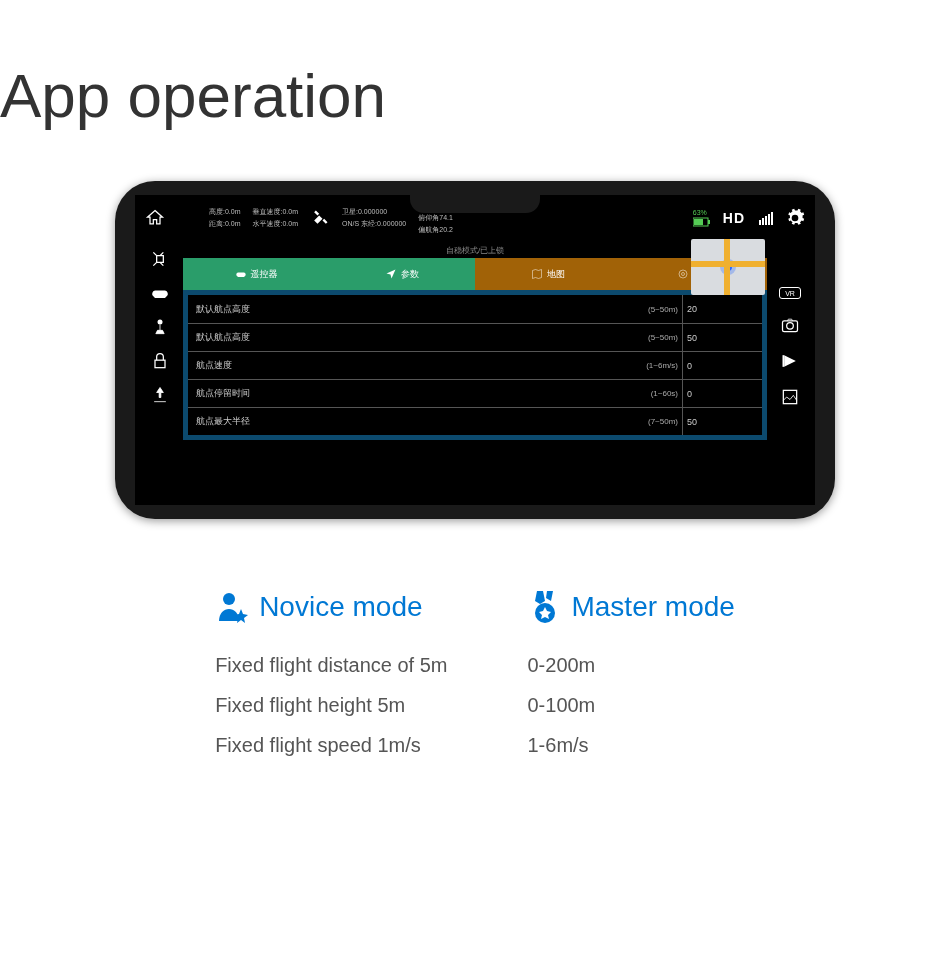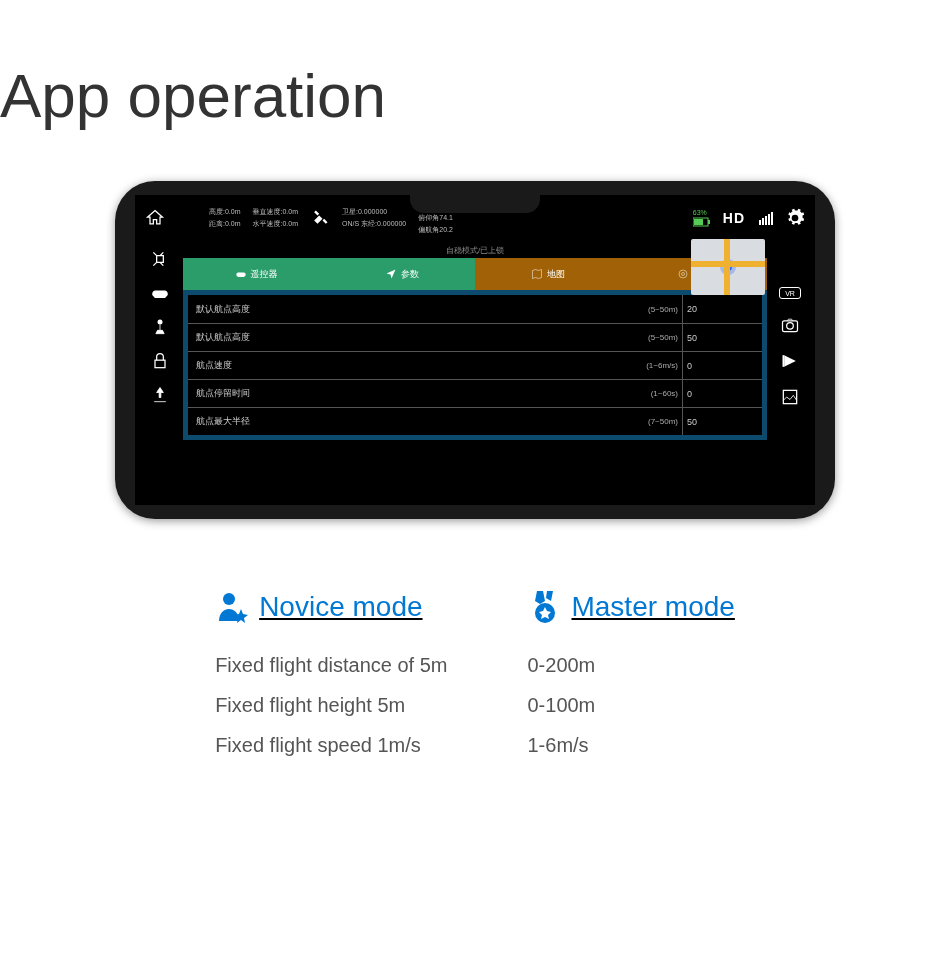--- a/index.html
+++ b/index.html
@@ -46,21 +46,21 @@
 .tlabel { flex: 1; padding-left: 8px; }
 .trange { width: 70px; text-align: right; padding-right: 4px; color: #aaa; font-size: 8px; }
 .tval { width: 80px; border-left: 1px solid #555; padding-left: 4px; height: 100%; display: flex; align-items: center; }
 
 .minimap { position: absolute; top: 44px; right: 50px; width: 74px; height: 56px; background: #d9dce0; border-radius: 2px; }
 .minimap::before { content:''; position:absolute; top:50%; left:50%; width:8px; height:8px; background:#2a6aff; border-radius:50%; transform:translate(-50%,-50%); box-shadow: 0 0 0 4px rgba(42,106,255,0.3); }
 .minimap .road { position:absolute; background:#f0b030; }
 
 .modes { display: flex; justify-content: center; gap: 80px; margin-top: 70px; padding: 0 40px; }
 .mode-col { }
-.mode-head { display: flex; align-items: center; gap: 8px; margin-bottom: 20px; text-decoration: underline; }
+.mode-head { display: flex; align-items: center; gap: 8px; margin-bottom: 20px; }
 .mode-ico { width: 36px; height: 36px; }
 .mode-title { color: #0078d4; font-size: 28px; }
 .mode-line { color: #555; font-size: 20px; line-height: 2; }
 </style>
 </head>
 <body>
 
 <h1 class="title">App operation</h1>
 
 <div class="phone-wrap">

